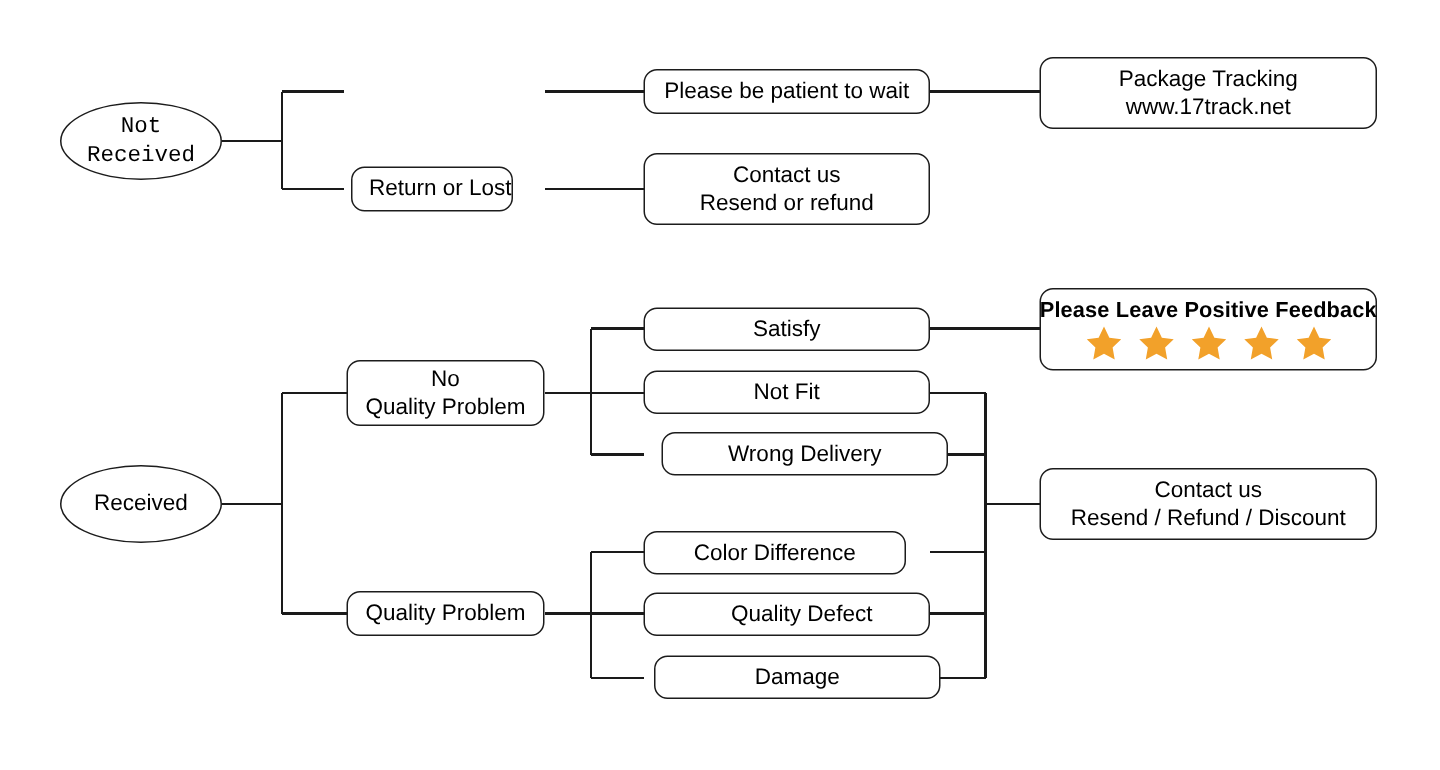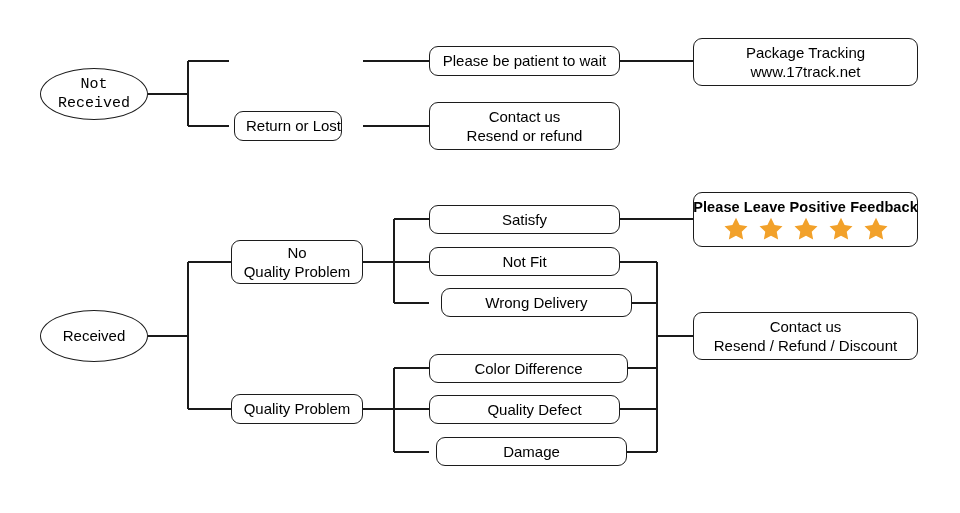--- a/index.html
+++ b/index.html
@@ -174,21 +174,21 @@
   </div>
 
   <div class="node" style="left:429px; top:247px; width:191px; height:29px;">
     <span class="ln">Not Fit</span>
   </div>
 
   <div class="node" style="left:429px; top:288px; width:191px; height:29px;margin-left:12px;">
     <span class="ln">Wrong Delivery</span>
   </div>
 
-  <div class="node" style="left:429px; top:354px; width:199px; height:29px;">
+  <div class="node" style="left:429px; top:354px; width:175px; height:29px;">
     <span class="ln">Color Difference</span>
   </div>
 
   <div class="node" style="left:429px; top:395px; width:191px; height:29px;padding-left:20px;">
     <span class="ln">Quality Defect</span>
   </div>
 
   <div class="node" style="left:436px; top:437px; width:191px; height:29px;">
     <span class="ln">Damage</span>
   </div>

